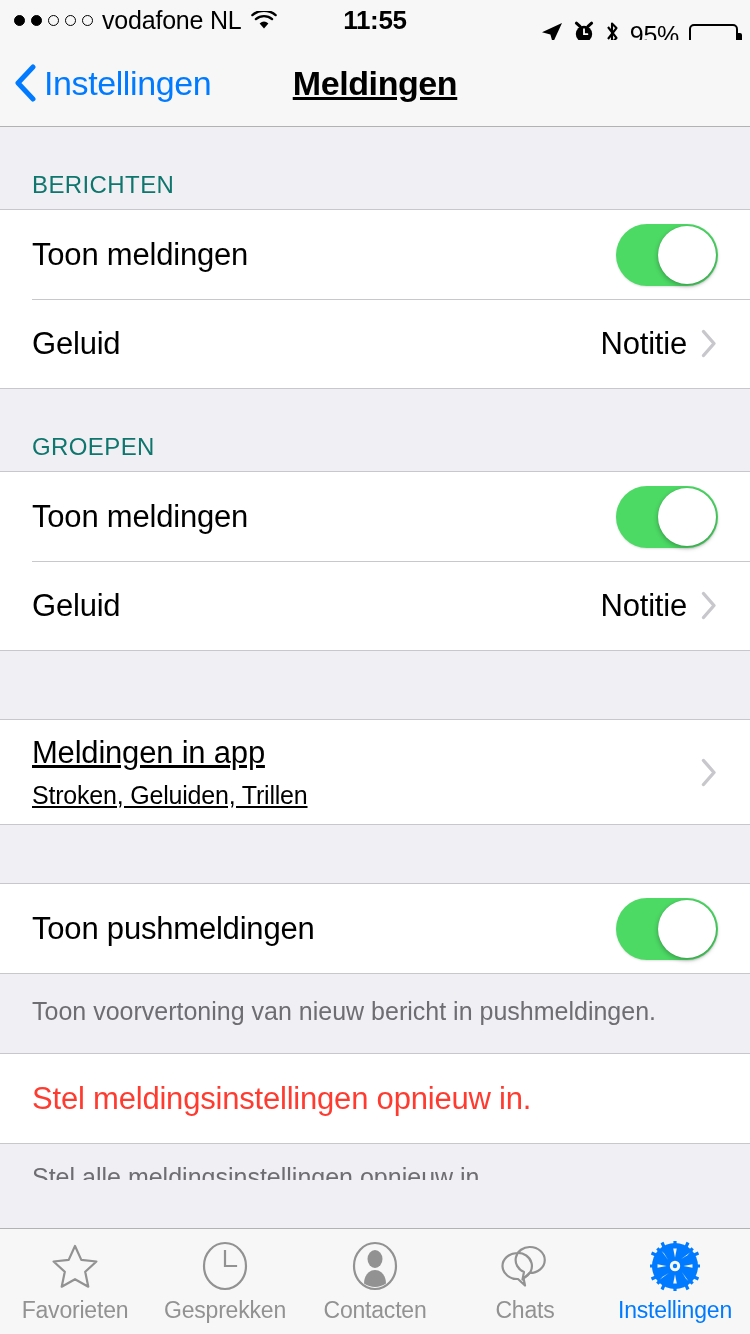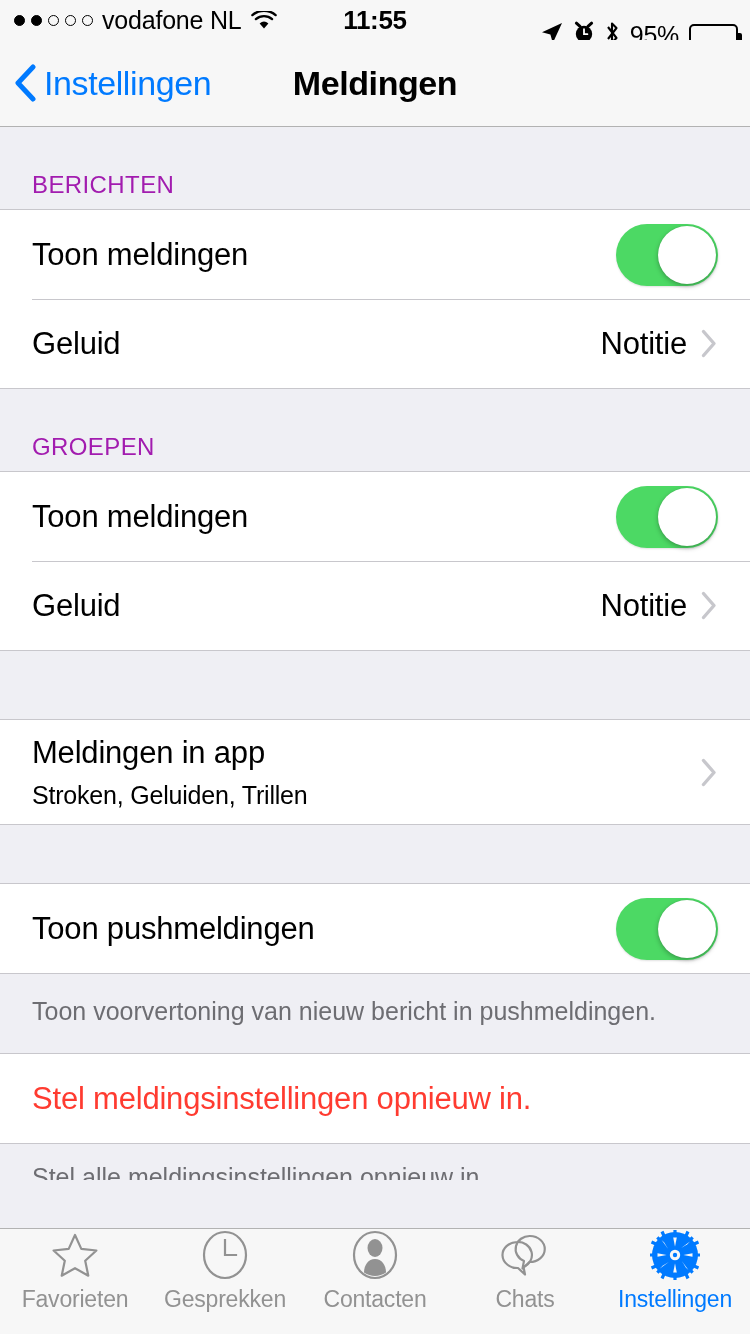--- a/index.html
+++ b/index.html
@@ -49,32 +49,32 @@
     background:#F7F7F7; border-bottom:1px solid #B2B2B2;
     display:flex; align-items:center;
   }
   .back-btn {
     position:absolute; left:14px; display:flex; align-items:center;
     color:#007AFF; font-size:34px; letter-spacing:-0.4px;
   }
   .back-chev { width:22px; height:38px; margin-right:8px; }
   .nav-title {
     position:absolute; left:0; right:0; text-align:center;
-    font-size:34px; font-weight:bold; color:#000; letter-spacing:-0.4px;
+    font-size:34px; font-weight:bold; color:#000; letter-spacing:-0.4px;text-decoration:underline;
   }
 
   
   .content {
     position:absolute; top:127px; left:0; width:750px; height:1101px;
     background:#EFEFF4; overflow:hidden;
   }
   .sec-header {
     height:82px; display:flex; align-items:flex-end;
     padding:0 32px 10px 32px;
-    font-size:24px; color:#a21caf; letter-spacing:0.4px;
+    font-size:24px; color:#0f766e; letter-spacing:0.4px;
   }
   .gap { background:#EFEFF4; }
   .group {
     background:#FFF;
     border-top:1px solid #C8C7CC; border-bottom:1px solid #C8C7CC;
   }
   .row {
     position:relative; display:flex; align-items:center;
     padding:0 32px; height:89px; background:#FFF;
   }
@@ -82,21 +82,21 @@
     content:""; position:absolute; left:32px; right:0; top:0;
     height:1px; background:#C8C7CC;
   }
   .row-label { font-size:31px; color:#000; letter-spacing:-0.2px; flex:1; }
   .row-label.destructive { color:#FF3B30; }
   .row-value { font-size:31px; color:#000000; letter-spacing:-0.2px; margin-right:14px; }
   .chev {
     width:17px; height:29px; flex-shrink:0;
   }
   .row.two-line { height:104px; align-items:center; }
-  .stack { flex:1; display:flex; flex-direction:column; justify-content:center; gap:10px; }
+  .stack { flex:1; display:flex; flex-direction:column; justify-content:center; gap:10px;text-decoration:underline; }
   .stack .title { font-size:31px; color:#000; letter-spacing:-0.2px; }
   .stack .sub { font-size:25px; color:#000; letter-spacing:-0.2px; }
 
   
   .toggle {
     position:relative; width:102px; height:62px; border-radius:31px;
     background:#4CD964; flex-shrink:0;
     box-shadow:0 1px 2px rgba(0,0,0,0.12);
   }
   .toggle .knob {
@@ -117,21 +117,21 @@
   }
 
   
   .tabbar {
     position:absolute; bottom:0; left:0; width:750px; height:106px;
     background:#F7F7F7; border-top:1px solid #B2B2B2;
     display:flex; align-items:stretch;
   }
   .tab {
     flex:1; display:flex; flex-direction:column;
-    align-items:center; gap:5px;
+    align-items:center; justify-content:center; gap:5px;
     color:#929292;
   }
   .tab.active { color:#007AFF; }
   .tab .ticon { height:52px; display:flex; align-items:center; justify-content:center; }
   .tab .tlabel { font-size:23px; letter-spacing:-0.2px; }
 </style>
 </head>
 <body>
 
 <div class="phone">

